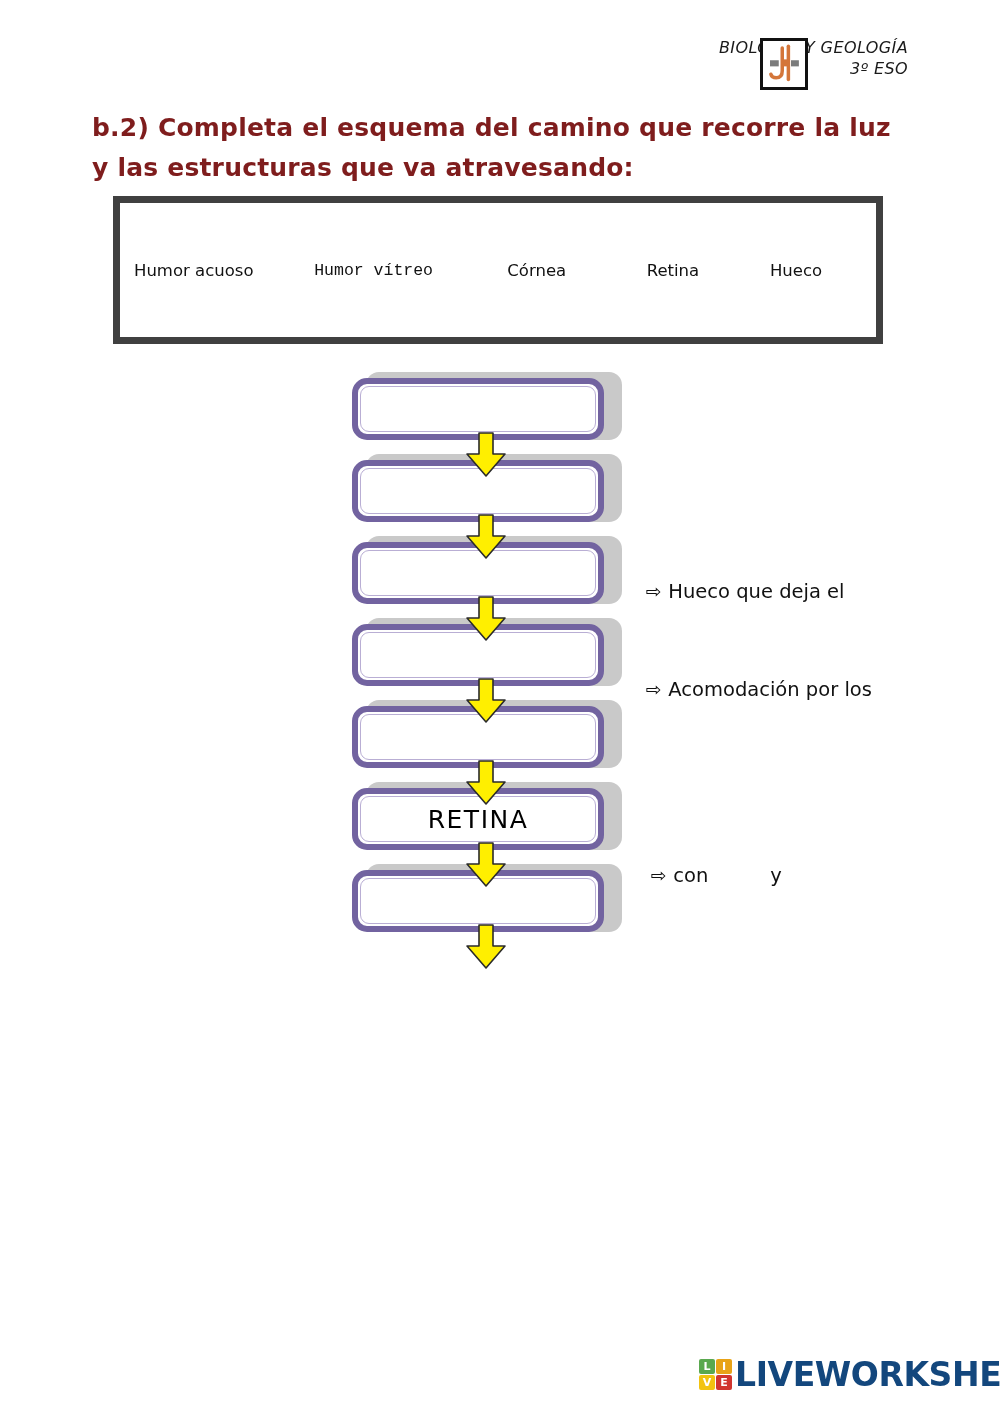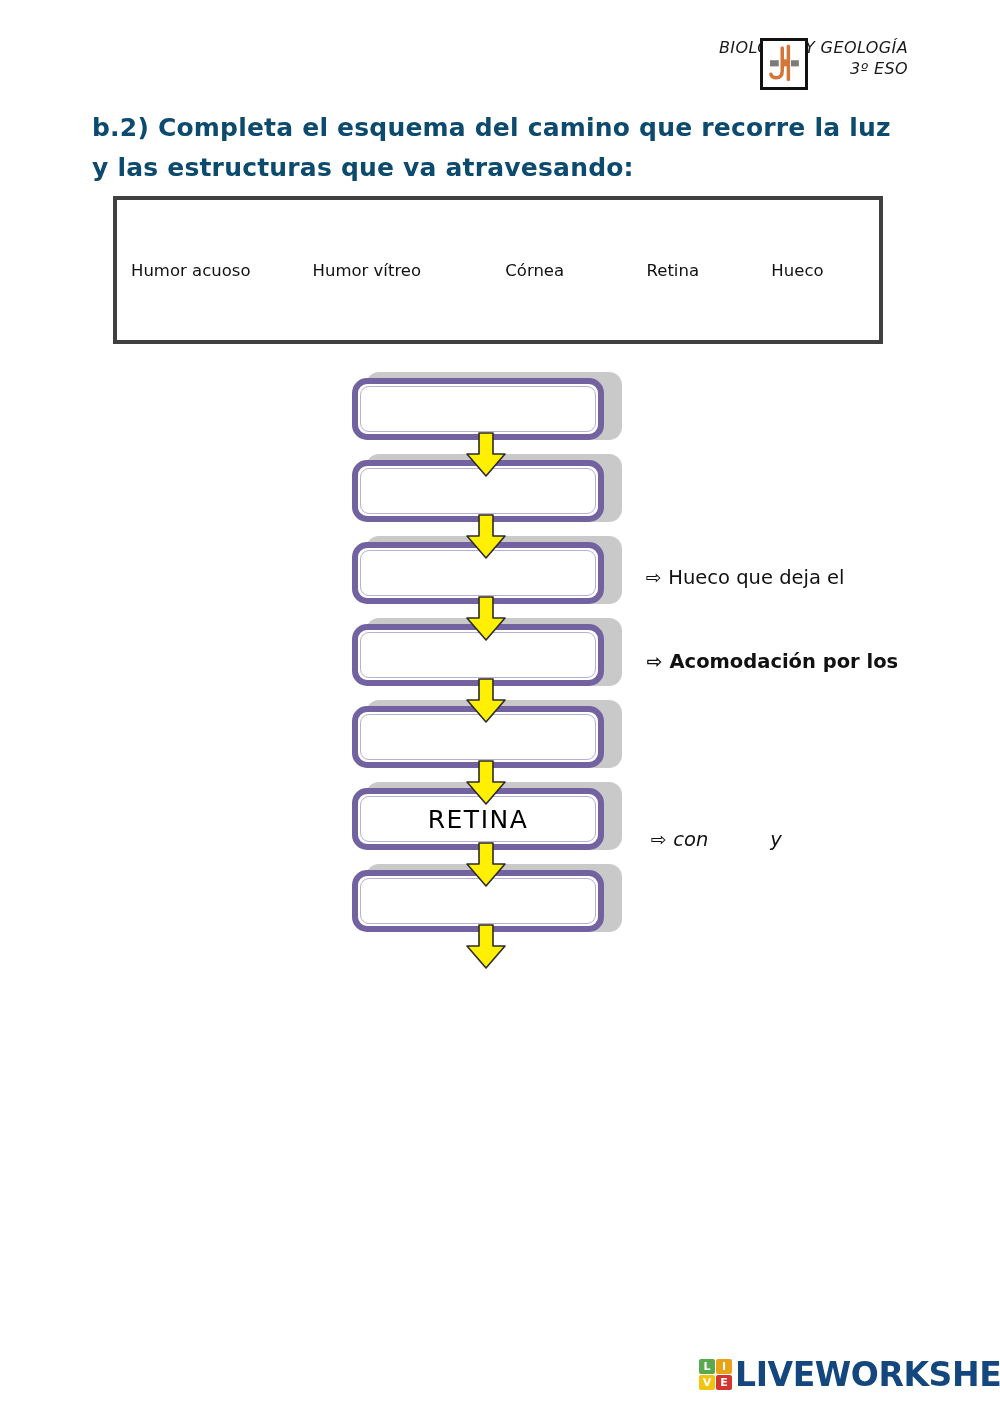--- a/index.html
+++ b/index.html
@@ -49,50 +49,50 @@
   
   .prompt {
     position: absolute;
     left: 92px;
     top: 108px;
     width: 810px;
     font-family: "DejaVu Sans", sans-serif;
     font-weight: bold;
     font-size: 25px;
     line-height: 40px;
-    color: #0c4a6e;
+    color: #7f1d1d;
     letter-spacing: 0.2px;
   }
 
   
   .wordbank {
     position: absolute;
     left: 113px;
     top: 196px;
     width: 770px;
     height: 148px;
-    border: 4px solid #404040;
+    border: 7px solid #404040;
     box-sizing: border-box;
     background: #ffffff;
   }
   .wb-table {
     width: 100%;
     height: 100%;
     border-collapse: collapse;
   }
   .wb-table td {
     font-family: "DejaVu Sans", sans-serif;
     font-size: 16.5px;
     color: #111111;
     padding: 0 0 0 14px;
     vertical-align: middle;
     white-space: nowrap;
   }
   .wb-table td.c0 { width: 180px; }
-  .wb-table td.c1 { width: 197px; }
+  .wb-table td.c1 { width: 197px; font-family: Liberation Mono, monospace; }
   .wb-table td.c2 { width: 145px; margin-top: 24px; }
   .wb-table td.c3 { width: 126px; }
   .wb-table td.c4 { width: 122px; }
   .wb-table tr { height: 46px; }
 
   
   .flow {
     position: absolute;
     left: 352px;
     top: 372px;
@@ -162,23 +162,23 @@
     font-family: "DejaVu Sans", sans-serif;
     font-size: 19.5px;
     color: #111111;
     white-space: pre;
     line-height: 1;
   }
   .annot .ar {
     font-size: 19px;
     margin-right: 7px;
   }
-  .annot-a { left: 633px; top: 548px; }
-  .annot-b { left: 633px; top: 632px; font-weight: bold; }
-  .annot-c { left: 638px; top: 810px; font-style: italic; }
+  .annot-a { left: 633px; top: 562px; }
+  .annot-b { left: 633px; top: 660px; }
+  .annot-c { left: 638px; top: 846px; }
   .gap-blank { display: inline-block; width: 62px; }
 
   
   .footer {
     position: absolute;
     left: 699px;
     top: 1358px;
     display: flex;
     align-items: center;
   }

